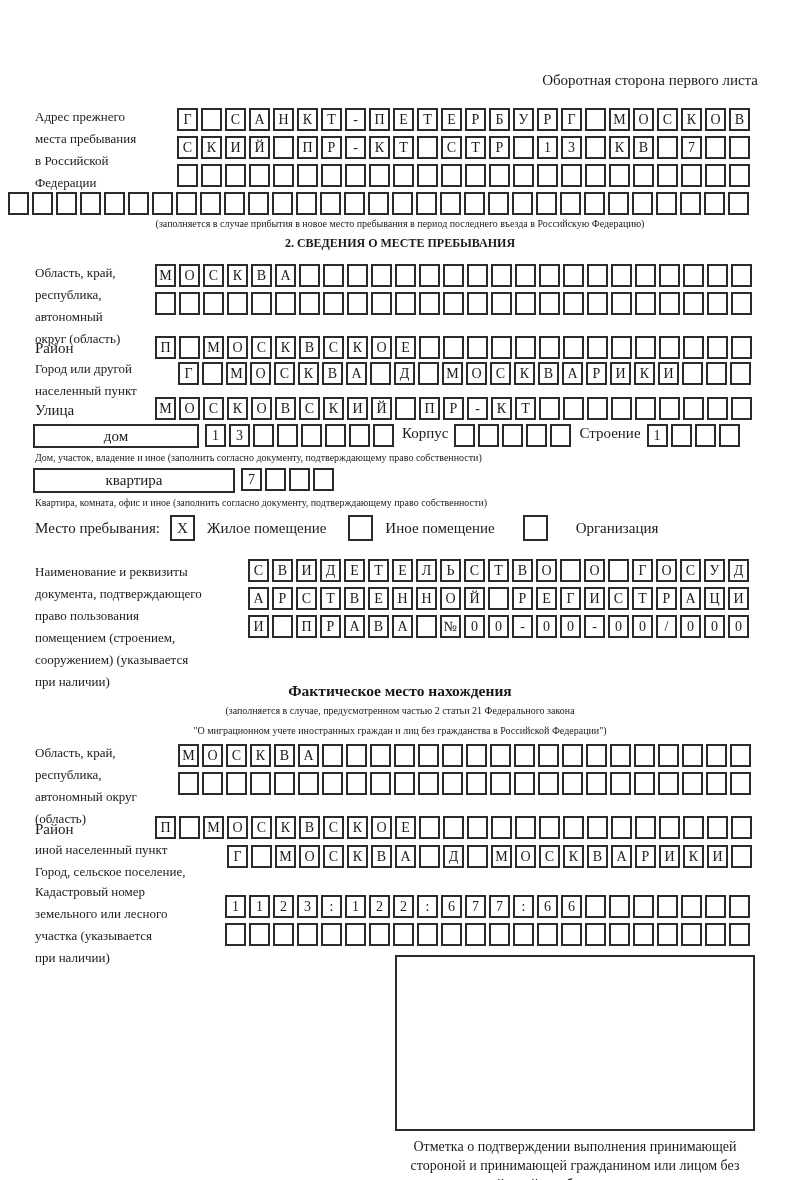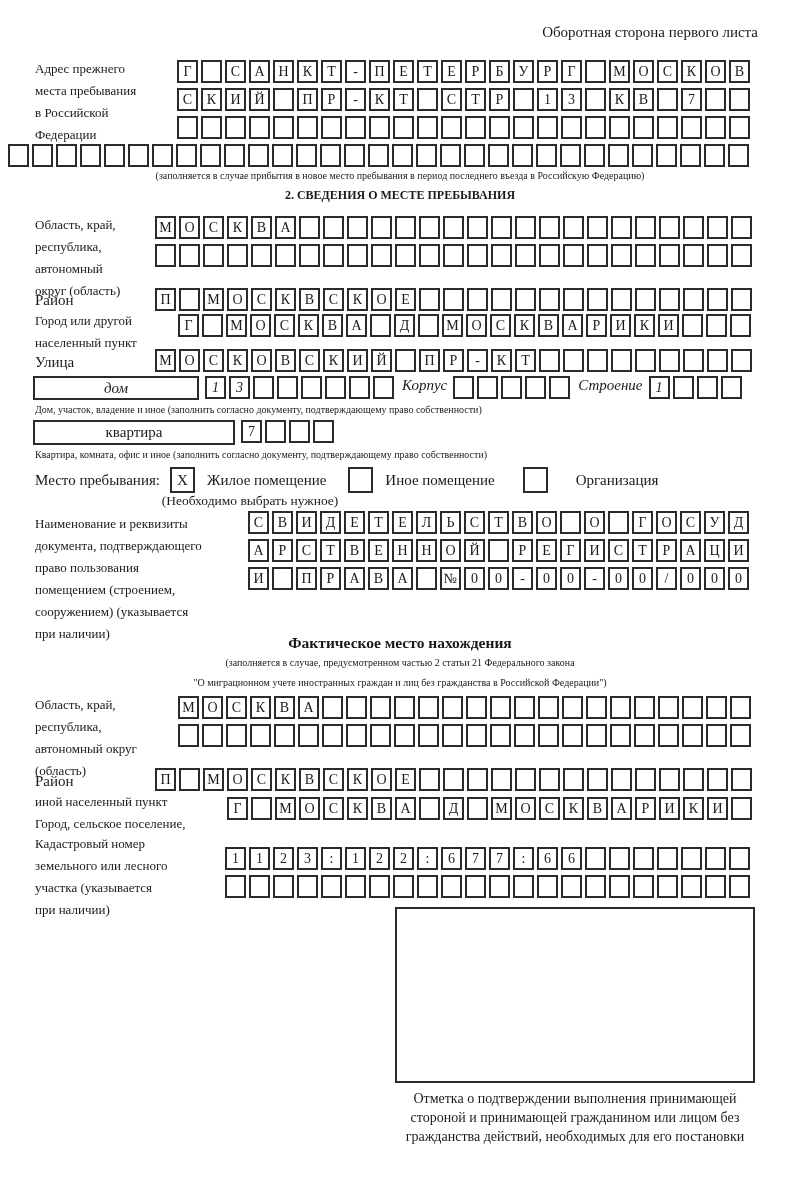--- a/index.html
+++ b/index.html
@@ -1,18 +1,18 @@
 <!DOCTYPE html>
 <html><head>
 <meta charset="utf-8">
 <style>
   html,body{margin:0;padding:0;background:#fff;}
   .page{position:relative;width:800px;height:1180px;background:#ffffff;
         font-family:"Liberation Serif",serif;color:#1a1a1a;overflow:hidden;}
-  .abs{position:absolute;}
+  .abs{position:absolute;margin-top:48px;}
   .row{display:flex;gap:3px;}
   .cell{box-sizing:border-box;width:21px;height:23px;border:2px solid #2b2b2b;
         display:flex;align-items:center;justify-content:center;
         font-size:14px;line-height:1;flex:0 0 auto;background:#fff;}
   .lbl{font-size:15px;line-height:22px;}
   .lbl-lines div{font-size:13px;line-height:22px;white-space:nowrap;}
   .note{font-size:10px;white-space:nowrap;}
   .center{left:0;width:800px;text-align:center;}
   .title{font-weight:bold;font-size:12px;}
   .widebox{box-sizing:border-box;border:2px solid #2b2b2b;display:flex;
@@ -294,21 +294,21 @@
       <div class="cell"></div>
       <div class="cell"></div>
       <div class="cell"></div>
       <div class="cell"></div>
       <div class="cell"></div>
       <div class="cell"></div>
       <div class="cell"></div>
       <div class="cell"></div>
     </div>
 
-  <div class="abs" style="left:33px;top:376px;display:flex;align-items:flex-start;font-style:italic;">
+  <div class="abs" style="left:33px;top:376px;display:flex;align-items:flex-start;">
     <div class="widebox" style="width:166px;height:24px;">дом</div>
     <div class="row" style="margin-left:6px;">
         <div class="cell">1</div>
         <div class="cell">3</div>
         <div class="cell"></div>
         <div class="cell"></div>
         <div class="cell"></div>
         <div class="cell"></div>
         <div class="cell"></div>
         <div class="cell"></div>
@@ -344,21 +344,20 @@
 
   <div class="abs" style="left:35px;top:467px;display:flex;align-items:center;">
     <div class="inline-lbl" style="margin-right:10px;">Место пребывания:</div>
     <div class="chk">X</div>
     <div class="inline-lbl" style="margin:0 22px 0 12px;">Жилое помещение</div>
     <div class="chk"></div>
     <div class="inline-lbl" style="margin:0 28px 0 12px;">Иное помещение</div>
     <div class="chk"></div>
     <div class="inline-lbl" style="margin-left:28px;">Организация</div>
   </div>
-  <div class="abs" style="left:120px;top:493px;width:260px;text-align:center;font-size:13.5px;">(Необходимо выбрать нужное)</div>
 
   <div class="abs lbl-lines" style="left:35px;top:513px;">
       <div>Наименование и реквизиты</div>
       <div>документа, подтверждающего</div>
       <div>право пользования</div>
       <div>помещением (строением,</div>
       <div>сооружением) (указывается</div>
       <div>при наличии)</div>
     </div>
   <div class="abs row" style="left:248px;top:511px;">

